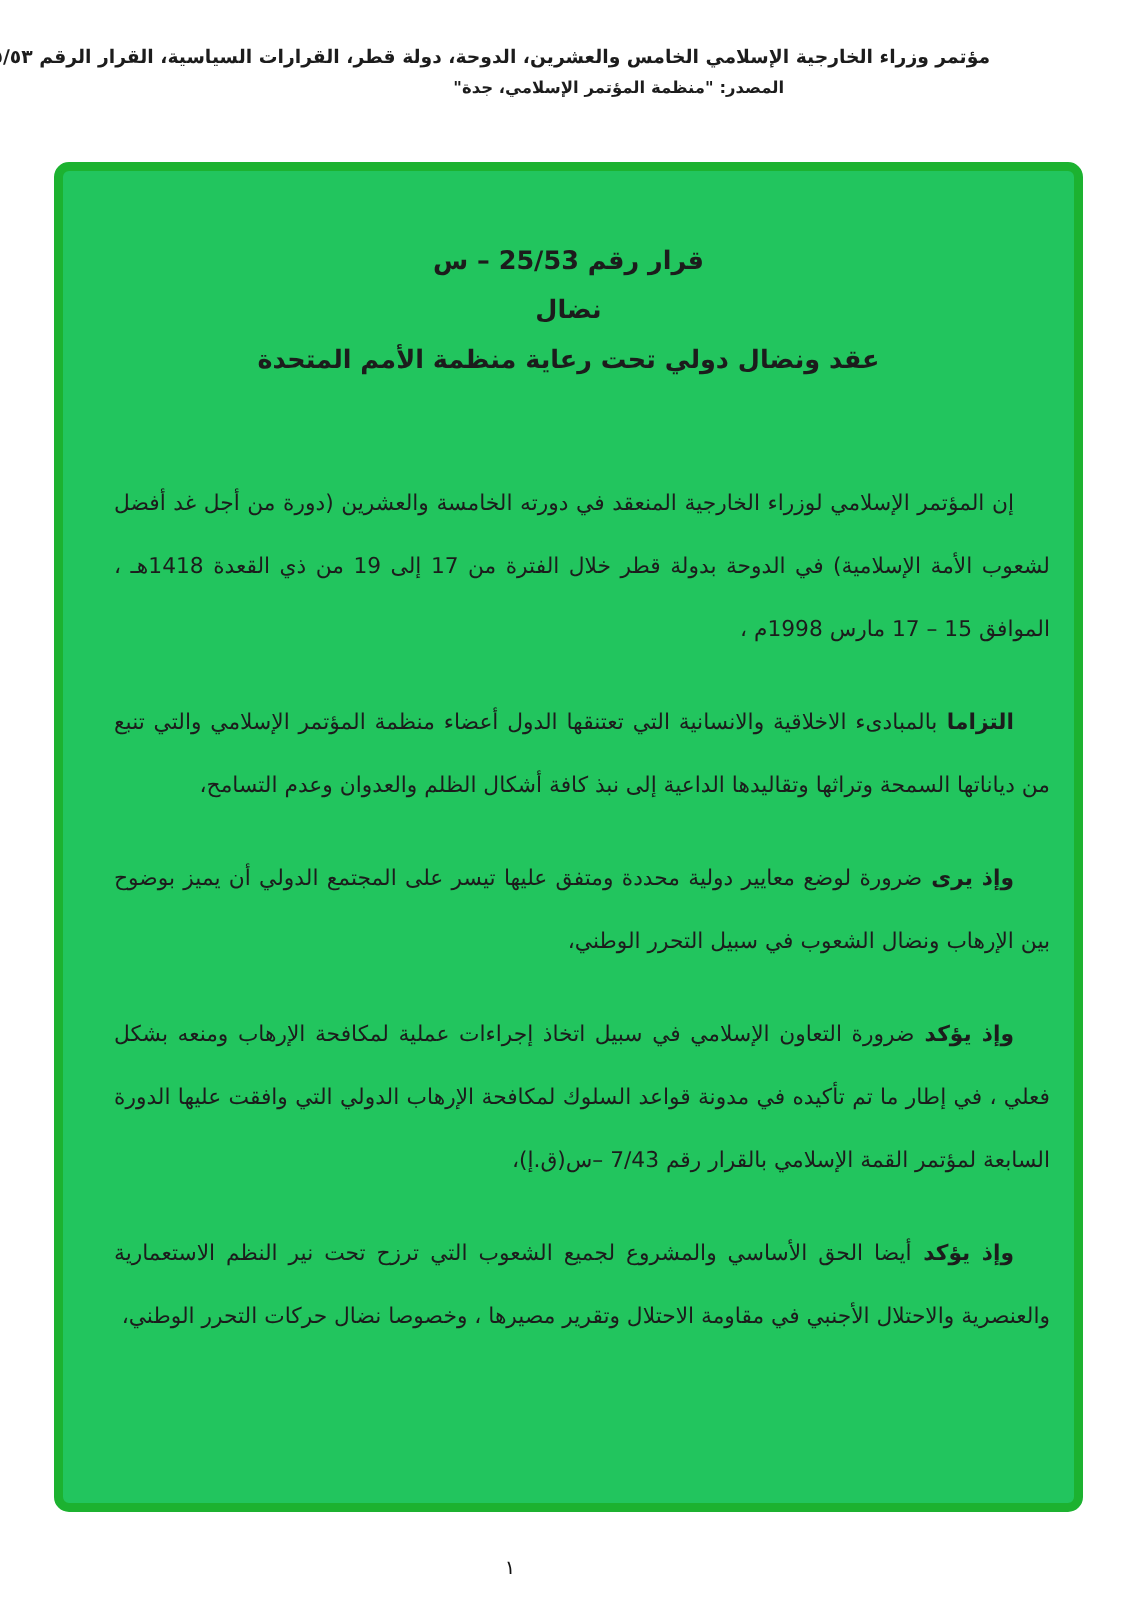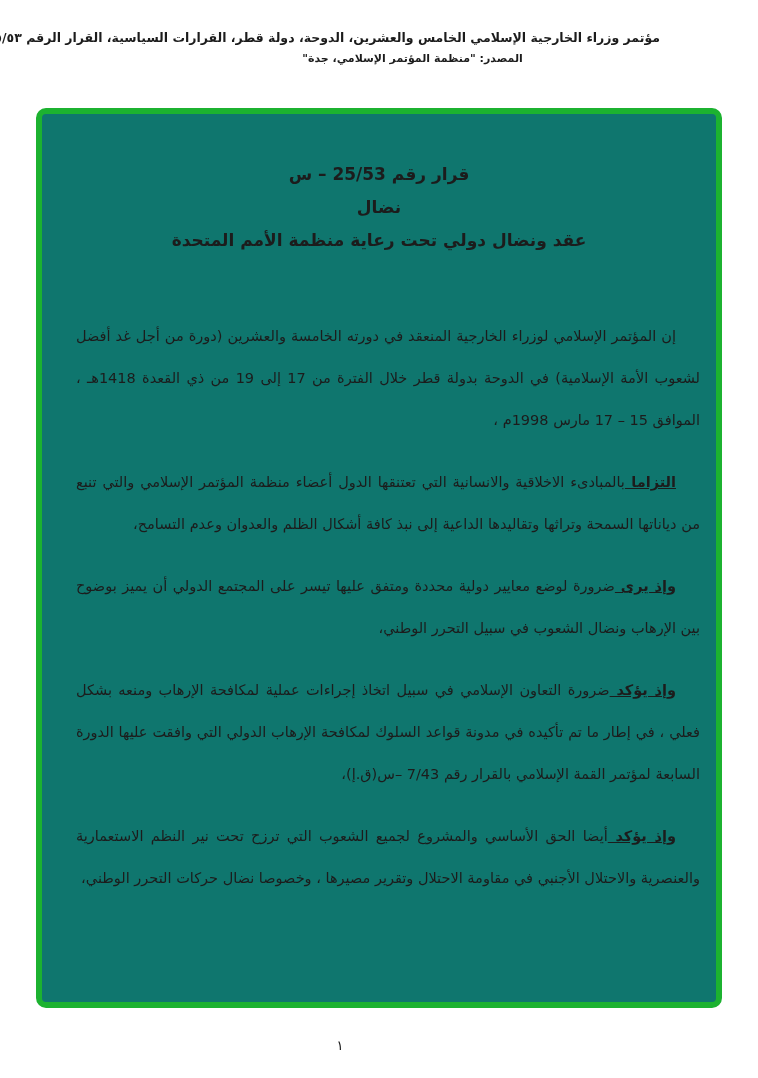--- a/index.html
+++ b/index.html
@@ -35,21 +35,21 @@
     padding-left: 90px;
   }
 
   
   .doc-frame {
     position: absolute;
     left: 36px; top: 108px;
     width: 686px; height: 900px;
     border: 6px solid #1cb230;
     border-radius: 10px;
-    background: #0f766e;
+    background: #22c55e;
   }
 
   
   .title-block {
     margin-top: 44px;
     direction: rtl;
     text-align: center;
     font-weight: bold;
     font-size: 17px;
     line-height: 33px;
@@ -61,21 +61,21 @@
     text-align: justify;
     font-size: 14.5px;
     line-height: 42px;
     padding: 0 16px 0 34px;
     margin-top: 58px;
   }
   .body-text p {
     margin: 0 0 20px 0;
     text-indent: 24px; 
   }
-  .body-text p strong { font-weight: bold; text-decoration: underline; }
+  .body-text p strong { font-weight: bold; }
 
   
   .page-number {
     position: absolute;
     left: 0; right: 0;
     top: 1038px;
     text-align: center;
     font-size: 13px;
     color: #111;
   }

